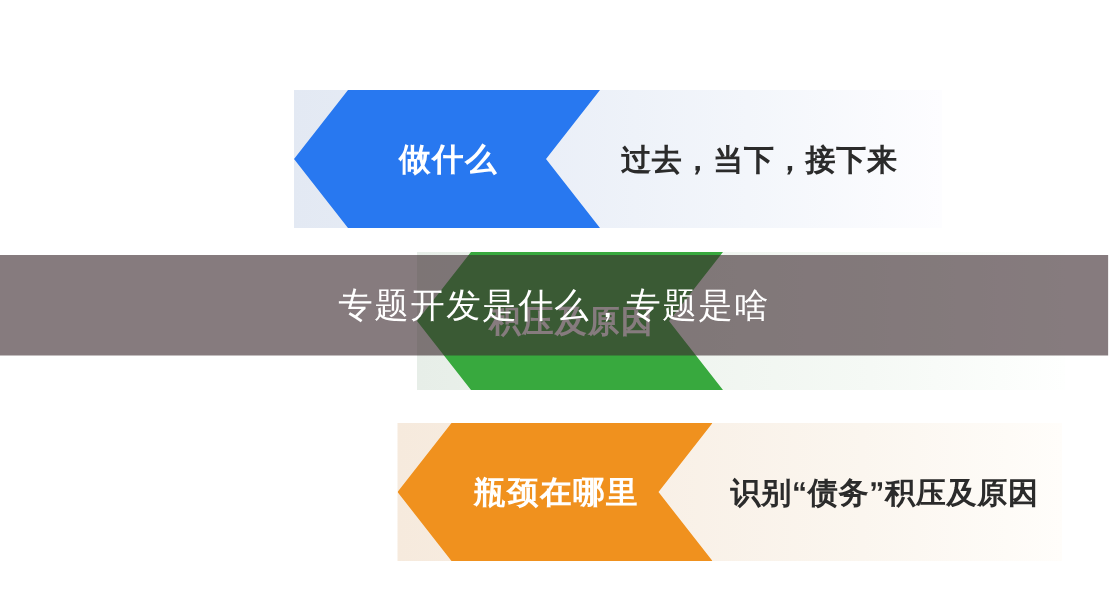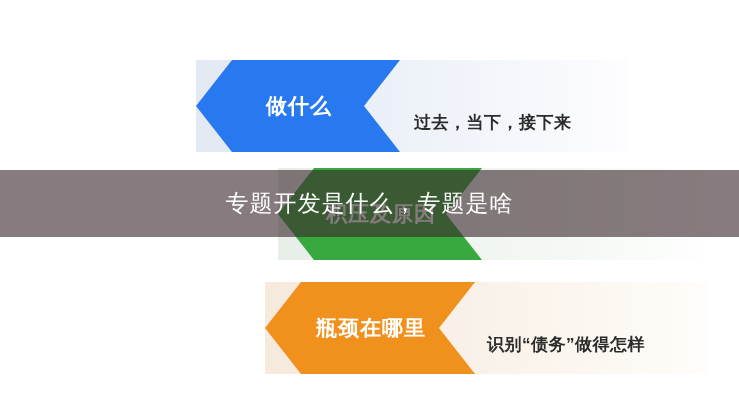--- a/index.html
+++ b/index.html
@@ -49,26 +49,26 @@
     align-items: center;
     justify-content: center;
     color: #ffffff;
     font-size: 21px;
     font-weight: 700;
     letter-spacing: 1px;
     white-space: nowrap;
   }
   .row .desc {
     position: absolute;
-    top: 16px;
+    top: 0;
     height: 92px;
     display: flex;
     align-items: center;
     color: #2b2b2b;
-    font-size: 17px;
+    font-size: 20px;
     font-weight: 700;
     letter-spacing: 0.5px;
     white-space: nowrap;
   }
 
   
   #row-what {
     left: 196px;
     top: 60px;
     width: 432px;
@@ -157,20 +157,20 @@
   <div class="row" id="row-how">
     <div class="band"></div>
     <div class="chev"></div>
     <div class="chev-label">积压及原因</div>
   </div>
 
   <div class="row" id="row-bottleneck">
     <div class="band"></div>
     <div class="chev"></div>
     <div class="chev-label">瓶颈在哪里</div>
-    <div class="desc">识别“债务”做得怎样</div>
+    <div class="desc">识别“债务”积压及原因</div>
   </div>
 
   <div id="title-banner">
     <span class="title-text">专题开发是什么，专题是啥</span>
   </div>
 
 </div>
 
 </body></html>

